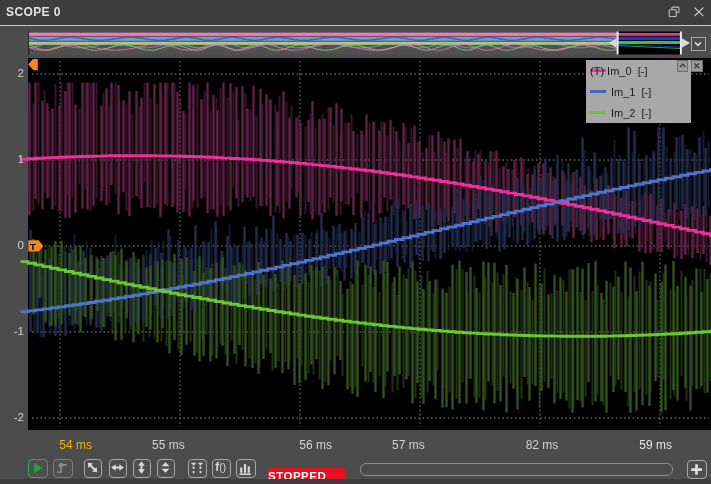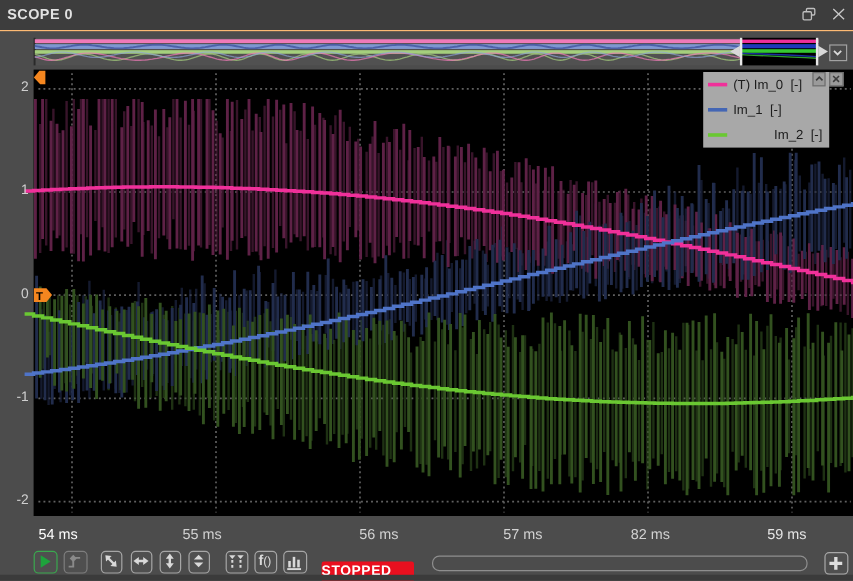--- a/index.html
+++ b/index.html
@@ -56,36 +56,36 @@
       <path d="M20.5,261.6L20.5,261.6L28.0,261.6L28.0,263.3L35.5,263.3L35.5,264.9L43.0,264.9L43.0,266.6L50.5,266.6L50.5,268.2L58.0,268.2L58.0,269.9L65.5,269.9L65.5,271.5L73.0,271.5L73.0,273.2L80.5,273.2L80.5,274.8L88.0,274.8L88.0,276.4L95.5,276.4L95.5,278.0L103.0,278.0L103.0,279.6L110.5,279.6L110.5,281.1L118.0,281.1L118.0,282.7L125.5,282.7L125.5,284.3L133.0,284.3L133.0,285.8L140.5,285.8L140.5,287.3L148.0,287.3L148.0,288.8L155.5,288.8L155.5,290.3L163.0,290.3L163.0,291.8L170.5,291.8L170.5,293.2L178.0,293.2L178.0,294.7L185.5,294.7L185.5,296.1L193.0,296.1L193.0,297.5L200.5,297.5L200.5,298.9L208.0,298.9L208.0,300.3L215.5,300.3L215.5,301.6L223.0,301.6L223.0,303.0L230.5,303.0L230.5,304.3L238.0,304.3L238.0,305.6L245.5,305.6L245.5,306.8L253.0,306.8L253.0,308.1L260.5,308.1L260.5,309.3L268.0,309.3L268.0,310.5L275.5,310.5L275.5,311.7L283.0,311.7L283.0,312.8L290.5,312.8L290.5,314.0L298.0,314.0L298.0,315.1L305.5,315.1L305.5,316.2L313.0,316.2L313.0,317.2L320.5,317.2L320.5,318.3L328.0,318.3L328.0,319.3L335.5,319.3L335.5,320.2L343.0,320.2L343.0,321.2L350.5,321.2L350.5,322.1L358.0,322.1L358.0,323.0L365.5,323.0L365.5,323.9L373.0,323.9L373.0,324.8L380.5,324.8L380.5,325.6L388.0,325.6L388.0,326.4L395.5,326.4L395.5,327.1L403.0,327.1L403.0,327.9L410.5,327.9L410.5,328.6L418.0,328.6L418.0,329.2L425.5,329.2L425.5,329.9L433.0,329.9L433.0,330.5L440.5,330.5L440.5,331.1L448.0,331.1L448.0,331.6L455.5,331.6L455.5,332.2L463.0,332.2L463.0,332.7L470.5,332.7L470.5,333.1L478.0,333.1L478.0,333.6L485.5,333.6L485.5,334.0L493.0,334.0L493.0,334.3L500.5,334.3L500.5,334.7L508.0,334.7L508.0,335.0L515.5,335.0L515.5,335.2L523.0,335.2L523.0,335.5L530.5,335.5L530.5,335.7L538.0,335.7L538.0,335.9L545.5,335.9L545.5,336.0L553.0,336.0L553.0,336.1L560.5,336.1L560.5,336.2L568.0,336.2L568.0,336.3L575.5,336.3L575.5,336.3L583.0,336.3L583.0,336.3L590.5,336.3L590.5,336.2L598.0,336.2L598.0,336.2L605.5,336.2L605.5,336.1L613.0,336.1L613.0,335.9L620.5,335.9L620.5,335.7L628.0,335.7L628.0,335.5L635.5,335.5L635.5,335.3L643.0,335.3L643.0,335.0L650.5,335.0L650.5,334.7L658.0,334.7L658.0,334.4L665.5,334.4L665.5,334.0L673.0,334.0L673.0,333.7L680.5,333.7L680.5,333.2L688.0,333.2L688.0,332.8L695.5,332.8L695.5,332.3L703.0,332.3L703.0,331.8L710.5,331.8L710.5,331.2L718.0,331.2L718.0,330.6L725.5,330.6" stroke="#6ac832" stroke-width="2.9" fill="none"></path>
       <polygon points="37.8,59 32.8,59 28.2,64.5 33.5,70.2 37.8,70.2" fill="#f5861f"></polygon>
       <polygon points="28.3,240.2 38.7,240.2 43.4,245.9 38.7,251.6 28.3,251.6" fill="#f5861f"></polygon>
       <text x="33" y="250" font-family="Liberation Sans, sans-serif" font-size="9.5" font-weight="bold" fill="#000" text-anchor="middle">T</text>
     </svg>
 <div style="position:absolute;left:0px;top:67px;width:24px;text-align:right;font:11.5px 'Liberation Sans',sans-serif;color:#cfcfcf">2</div>
     <div style="position:absolute;left:0px;top:153px;width:24px;text-align:right;font:11.5px 'Liberation Sans',sans-serif;color:#cfcfcf">1</div>
     <div style="position:absolute;left:0px;top:239px;width:24px;text-align:right;font:11.5px 'Liberation Sans',sans-serif;color:#cfcfcf">0</div>
     <div style="position:absolute;left:0px;top:325px;width:24px;text-align:right;font:11.5px 'Liberation Sans',sans-serif;color:#cfcfcf">-1</div>
     <div style="position:absolute;left:0px;top:411px;width:24px;text-align:right;font:11.5px 'Liberation Sans',sans-serif;color:#cfcfcf">-2</div>
-<div style="position:absolute;left:32px;top:438px;width:60px;text-align:left;font:12px 'Liberation Sans',sans-serif;color:#ffffff">54 ms</div>
+<div style="position:absolute;left:32px;top:438px;width:60px;text-align:right;font:12px 'Liberation Sans',sans-serif;color:#eab308">54 ms</div>
     <div style="position:absolute;left:152px;top:438px;width:60px;text-align:left;font:12px 'Liberation Sans',sans-serif;color:#d2d2d2">55 ms</div>
     <div style="position:absolute;left:272px;top:438px;width:60px;text-align:right;font:12px 'Liberation Sans',sans-serif;color:#d2d2d2">56 ms</div>
-    <div style="position:absolute;left:392px;top:438px;width:60px;text-align:right;font:12px 'Liberation Sans',sans-serif;color:#d2d2d2">57 ms</div>
+    <div style="position:absolute;left:392px;top:438px;width:60px;text-align:left;font:12px 'Liberation Sans',sans-serif;color:#d2d2d2">57 ms</div>
     <div style="position:absolute;left:512px;top:438px;width:60px;text-align:center;font:12px 'Liberation Sans',sans-serif;color:#d2d2d2">82 ms</div>
     <div style="position:absolute;left:612px;top:438px;width:60px;text-align:right;font:12px 'Liberation Sans',sans-serif;color:#e5e5e5">59 ms</div>
 
 <div style="position:absolute;left:586px;top:59.5px;width:105px;height:63px;background:#a8a8a8"></div>
 <svg width="711" height="130" viewBox="0 0 711 130" style="position:absolute;left:0;top:0">
 <path d="M590,70.5 H606" stroke="#f0309a" stroke-width="3"></path>
 <path d="M590,91.5 H606" stroke="#4466b4" stroke-width="3"></path>
 <path d="M590,112.5 H606" stroke="#6ac832" stroke-width="3"></path>
 </svg>
-<div style="position:absolute;left:611px;top:64.5px;font:11px 'Liberation Sans',sans-serif;color:#1c1c1c">(T) Im_0&nbsp; [-]</div>
+<div style="position:absolute;left:590px;top:64.5px;font:11px 'Liberation Sans',sans-serif;color:#1c1c1c">(T) Im_0&nbsp; [-]</div>
 <div style="position:absolute;left:611px;top:85.5px;font:11px 'Liberation Sans',sans-serif;color:#1c1c1c">Im_1&nbsp; [-]</div>
-<div style="position:absolute;left:645px;top:106.5px;font:11px 'Liberation Sans',sans-serif;color:#1c1c1c">Im_2&nbsp; [-]</div>
+<div style="position:absolute;left:611px;top:106.5px;font:11px 'Liberation Sans',sans-serif;color:#1c1c1c">Im_2&nbsp; [-]</div>
 <div style="position:absolute;left:676.5px;top:60px;width:11.5px;height:11.5px;background:#9a9a9a;border:1px solid #6e6e6e;box-sizing:border-box;overflow:hidden">
 <svg width="9.5" height="9.5" viewBox="0 0 9.5 9.5" style="position:absolute;left:0;top:0">
         <path d="M2.1,6 L4.75,3.3 L7.4,6" stroke="#3c3c3c" stroke-width="1.3" fill="none"></path>
       </svg>
     </div>
 <div style="position:absolute;left:691px;top:60px;width:11.5px;height:11.5px;background:#9a9a9a;border:1px solid #6e6e6e;box-sizing:border-box;overflow:hidden">
 <svg width="9.5" height="9.5" viewBox="0 0 9.5 9.5" style="position:absolute;left:0;top:0">
         <path d="M2.3,2.3 L7.2,7.2 M7.2,2.3 L2.3,7.2" stroke="#3c3c3c" stroke-width="1.3" fill="none"></path>
       </svg>
     </div>

